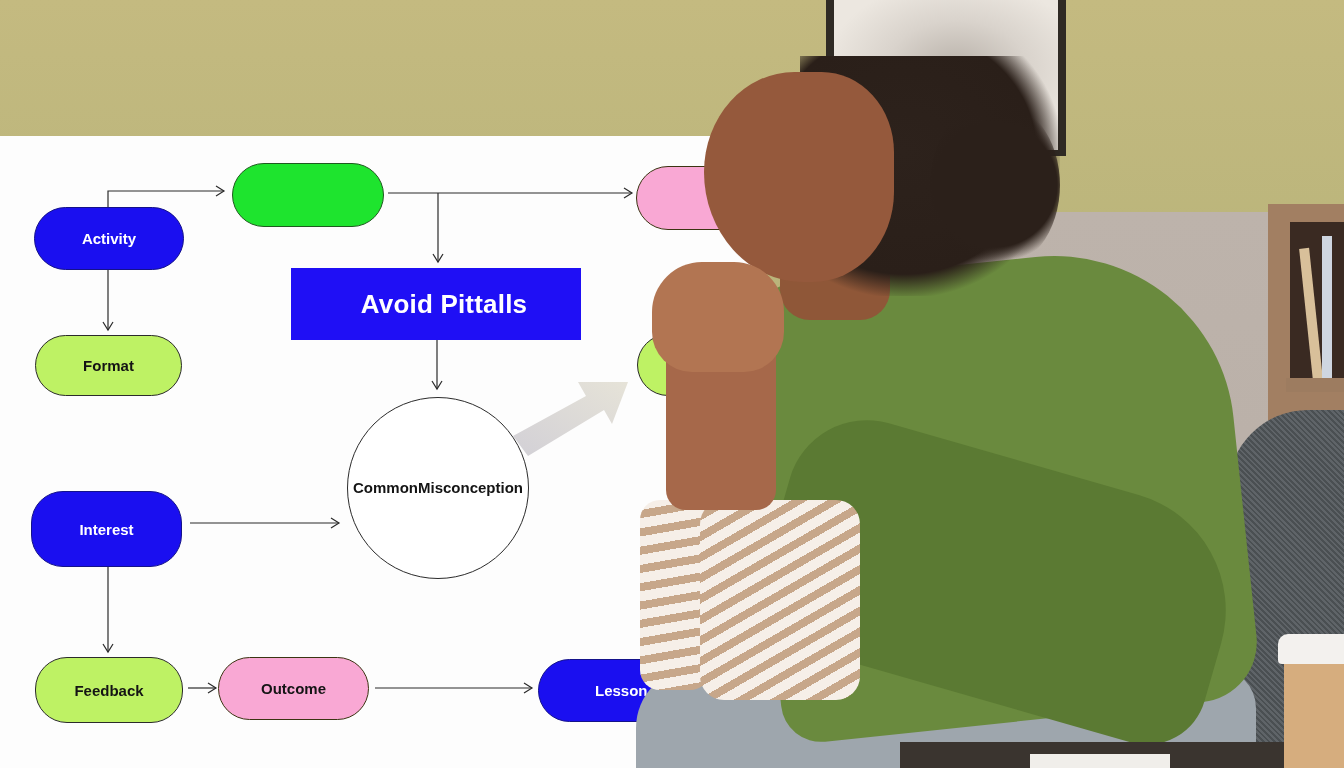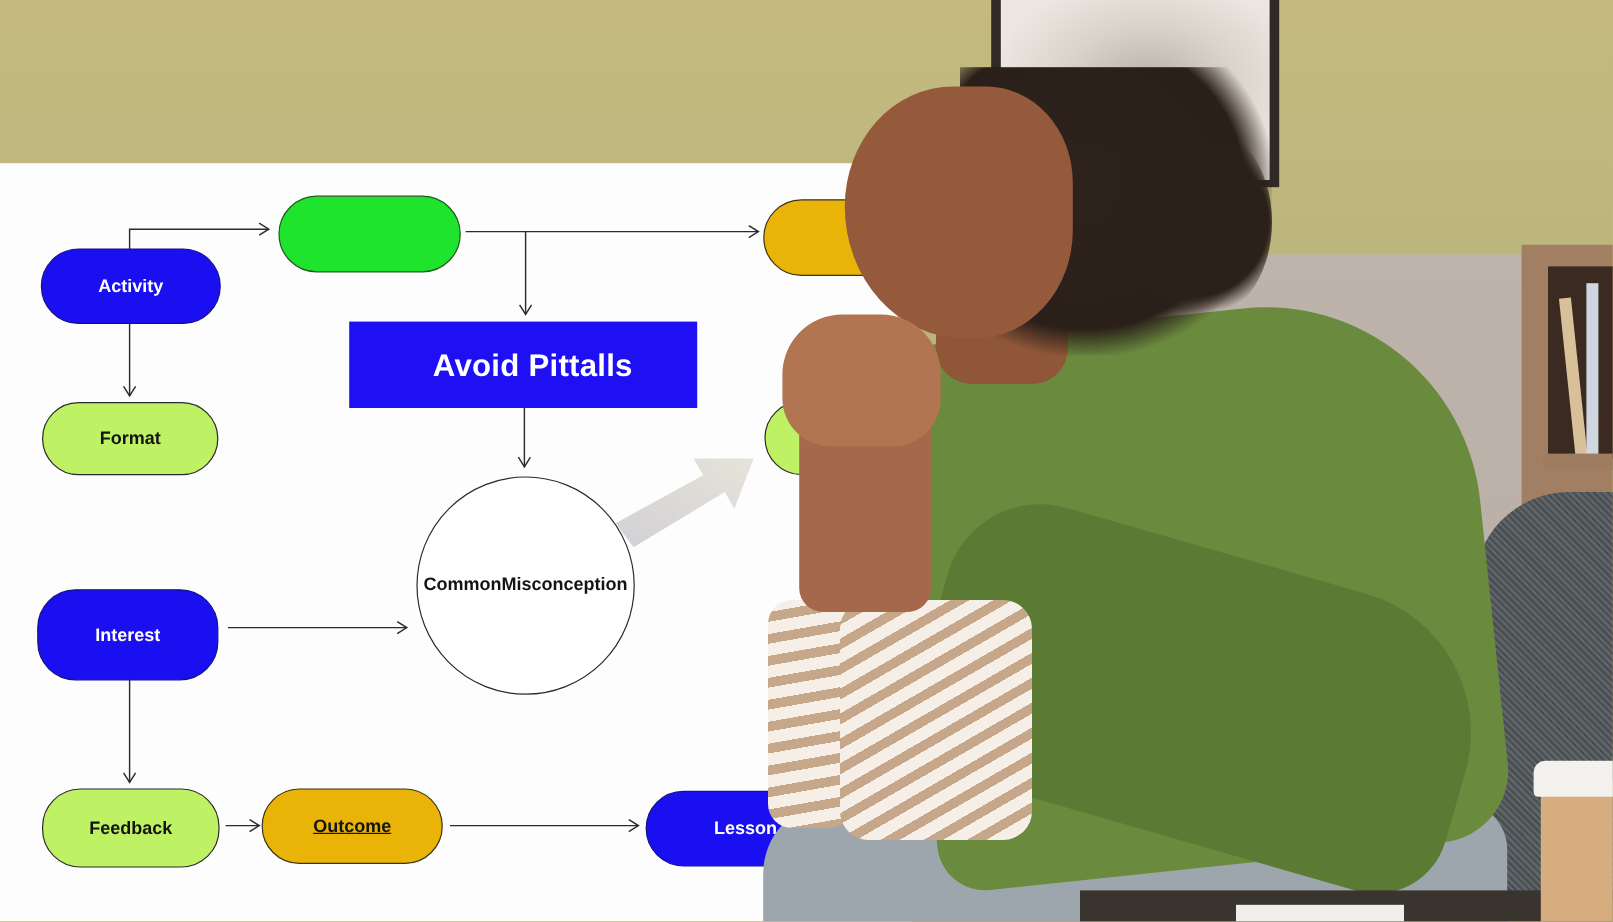--- a/index.html
+++ b/index.html
@@ -50,21 +50,21 @@
     .bun { position: absolute; left: 930px; top: 100px; width: 130px; height: 170px; border-radius: 50%;
       background: radial-gradient(circle at 50% 50%, #2b201a 0%, #2b201a 58%, rgba(43,32,26,0) 72%); }
 
     
     .board { position: absolute; left: 0; top: 136px; width: 760px; height: 632px; background: #fdfdfd; }
 
     .node { position: absolute; display: flex; align-items: center; justify-content: center;
       border: 1.2px solid #2b2b2b; border-radius: 32px; font-weight: 700; font-size: 15px; color: #141414; }
     .node.blue { background: #1a0ff0; color: #ffffff; border-color: #14128a; }
     .node.green { background: #1ee42e; border-color: #1f5a1f; }
-    .node.yellow { background: #eab308; border-color: #3b3412; text-decoration: underline; }
+    .node.yellow { background: #f9a8d4; border-color: #3b3412; }
     .node.white { background: #bef264; }
 
     .title-box { position: absolute; left: 291px; top: 268px; width: 290px; height: 72px; background: #1f0ff5;
       display: flex; align-items: center; justify-content: center; color: #ffffff; font-weight: 700; font-size: 26px; letter-spacing: 0.2px; padding-left: 16px; }
 
     .circle { position: absolute; left: 347px; top: 397px; width: 182px; height: 182px; border-radius: 50%;
       border: 1.2px solid #2b2b2b; background: #ffffff; display: flex; 
       align-items: center; justify-content: center; font-weight: 700; font-size: 15px; color: #141414; line-height: 20px; text-align: center; }
 
     svg.connectors { position: absolute; left: 0; top: 0; width: 1344px; height: 768px; pointer-events: none; }

